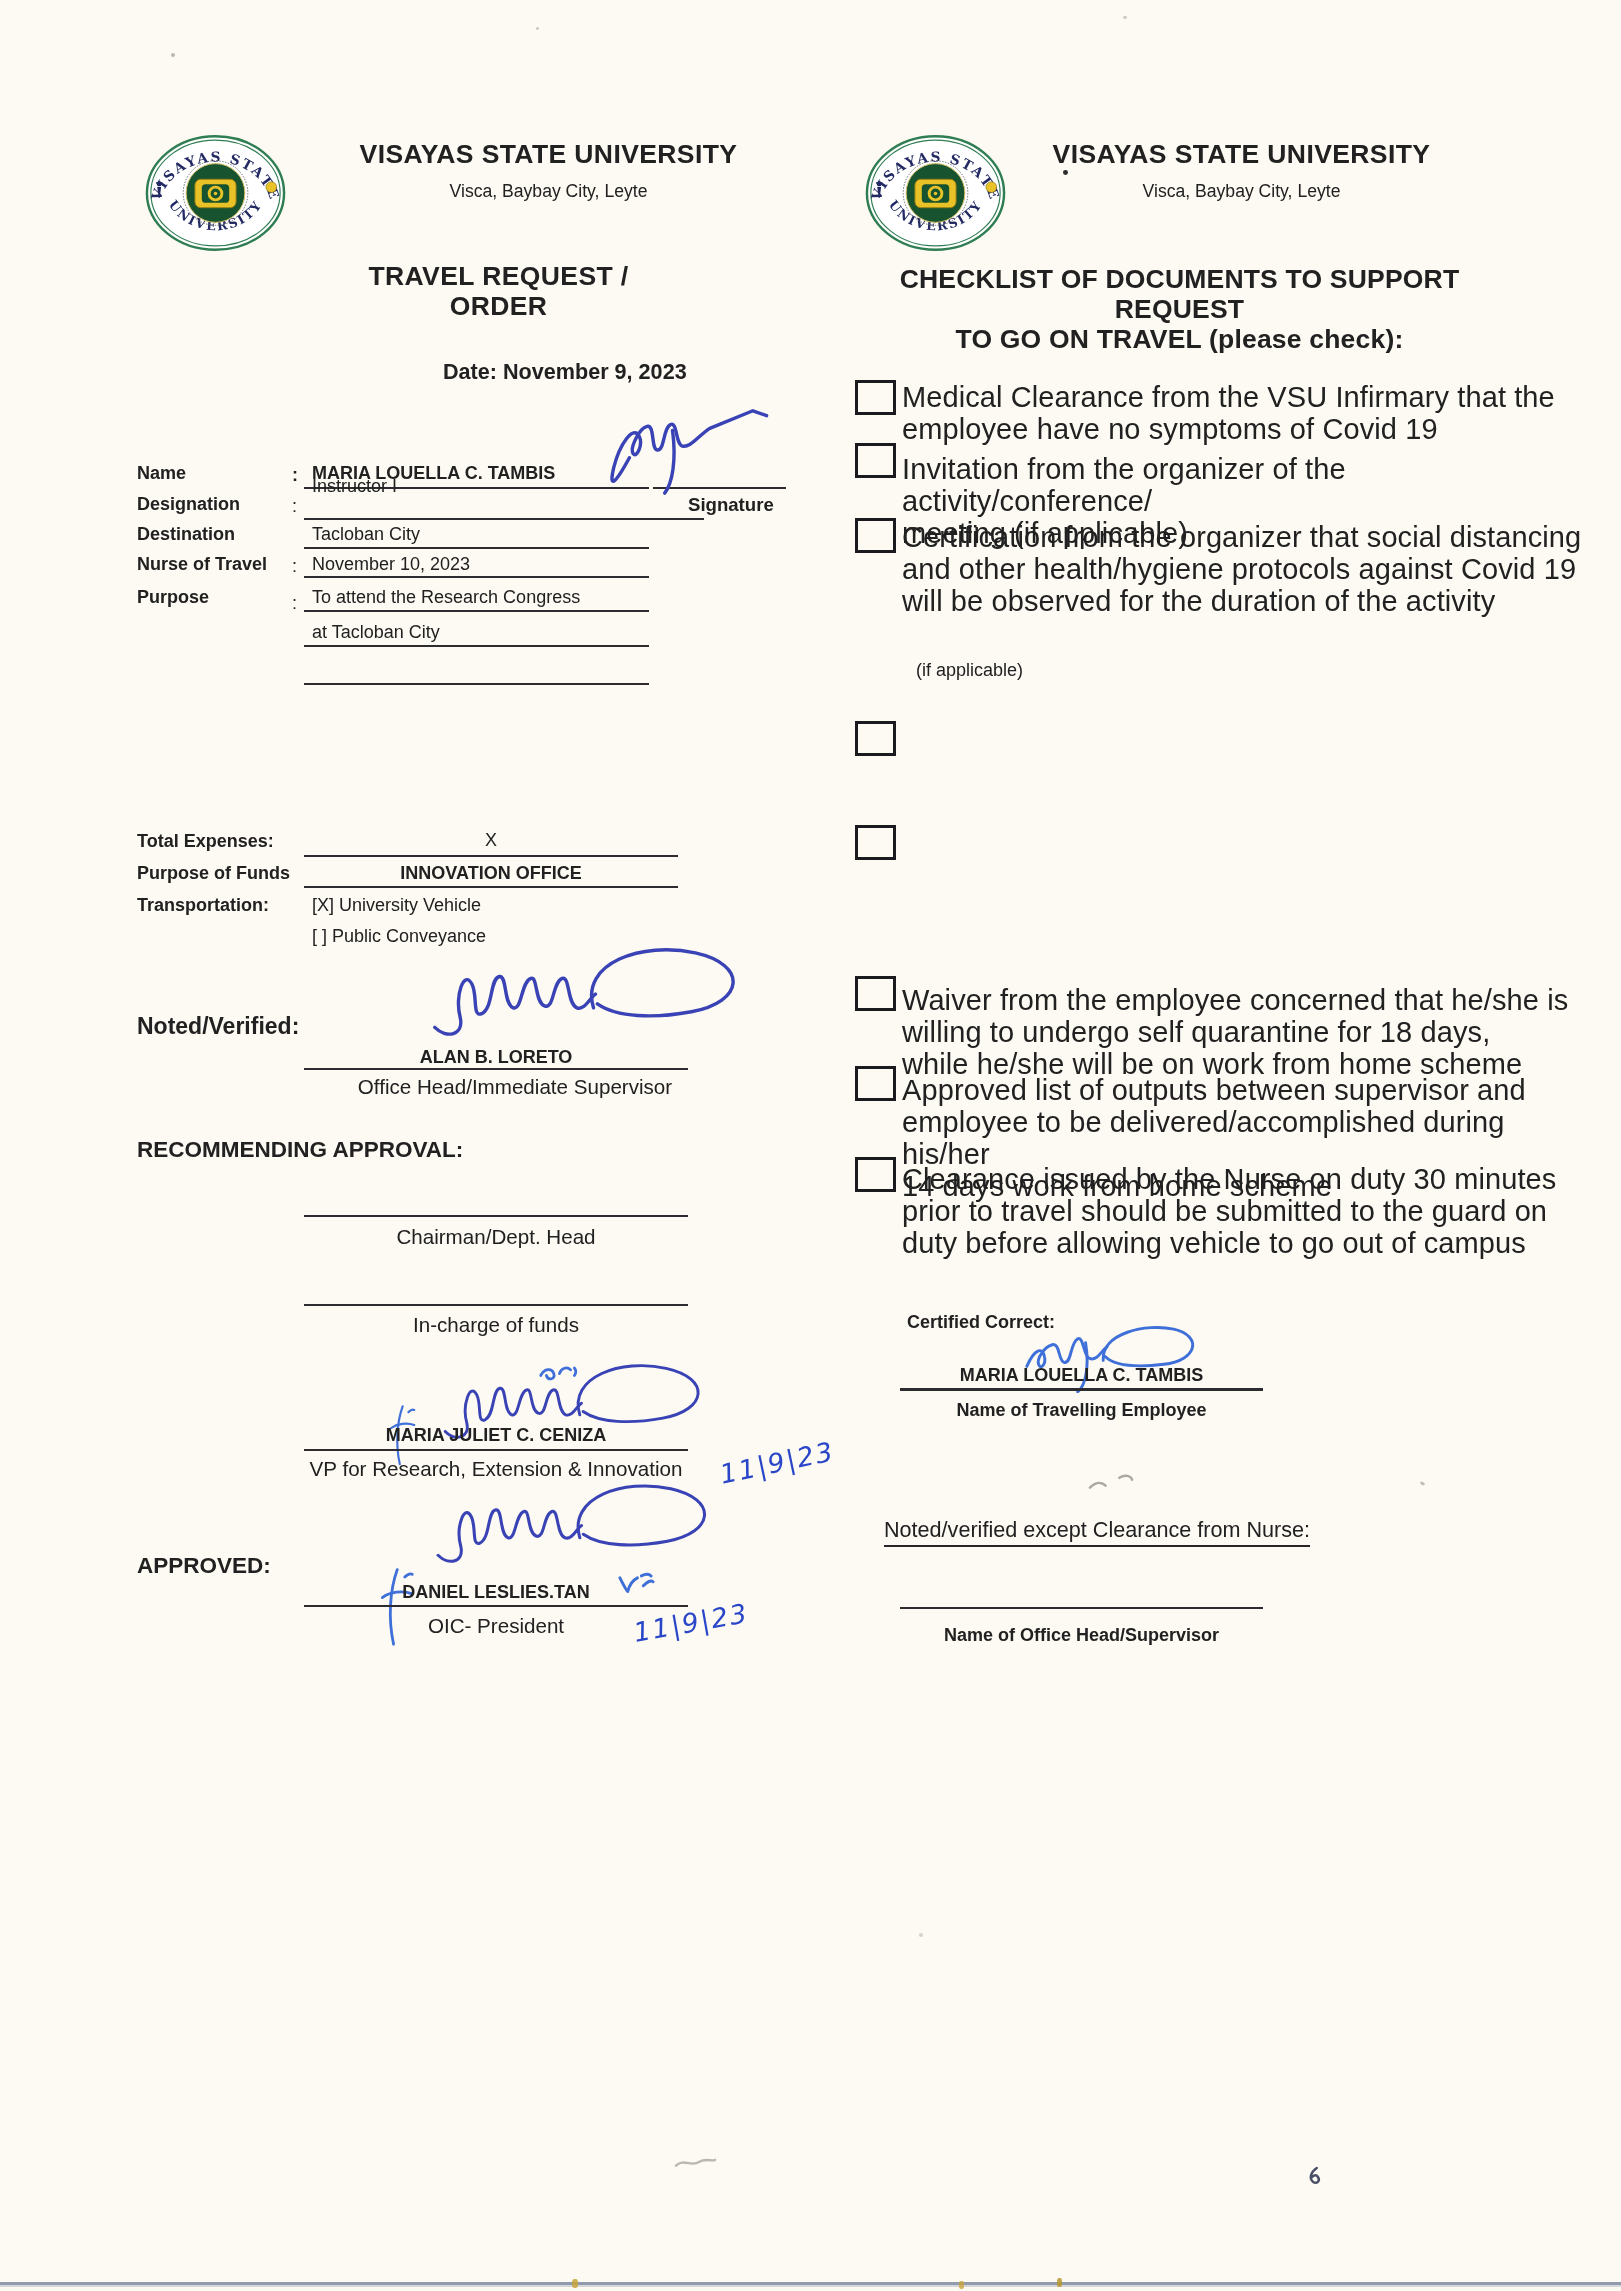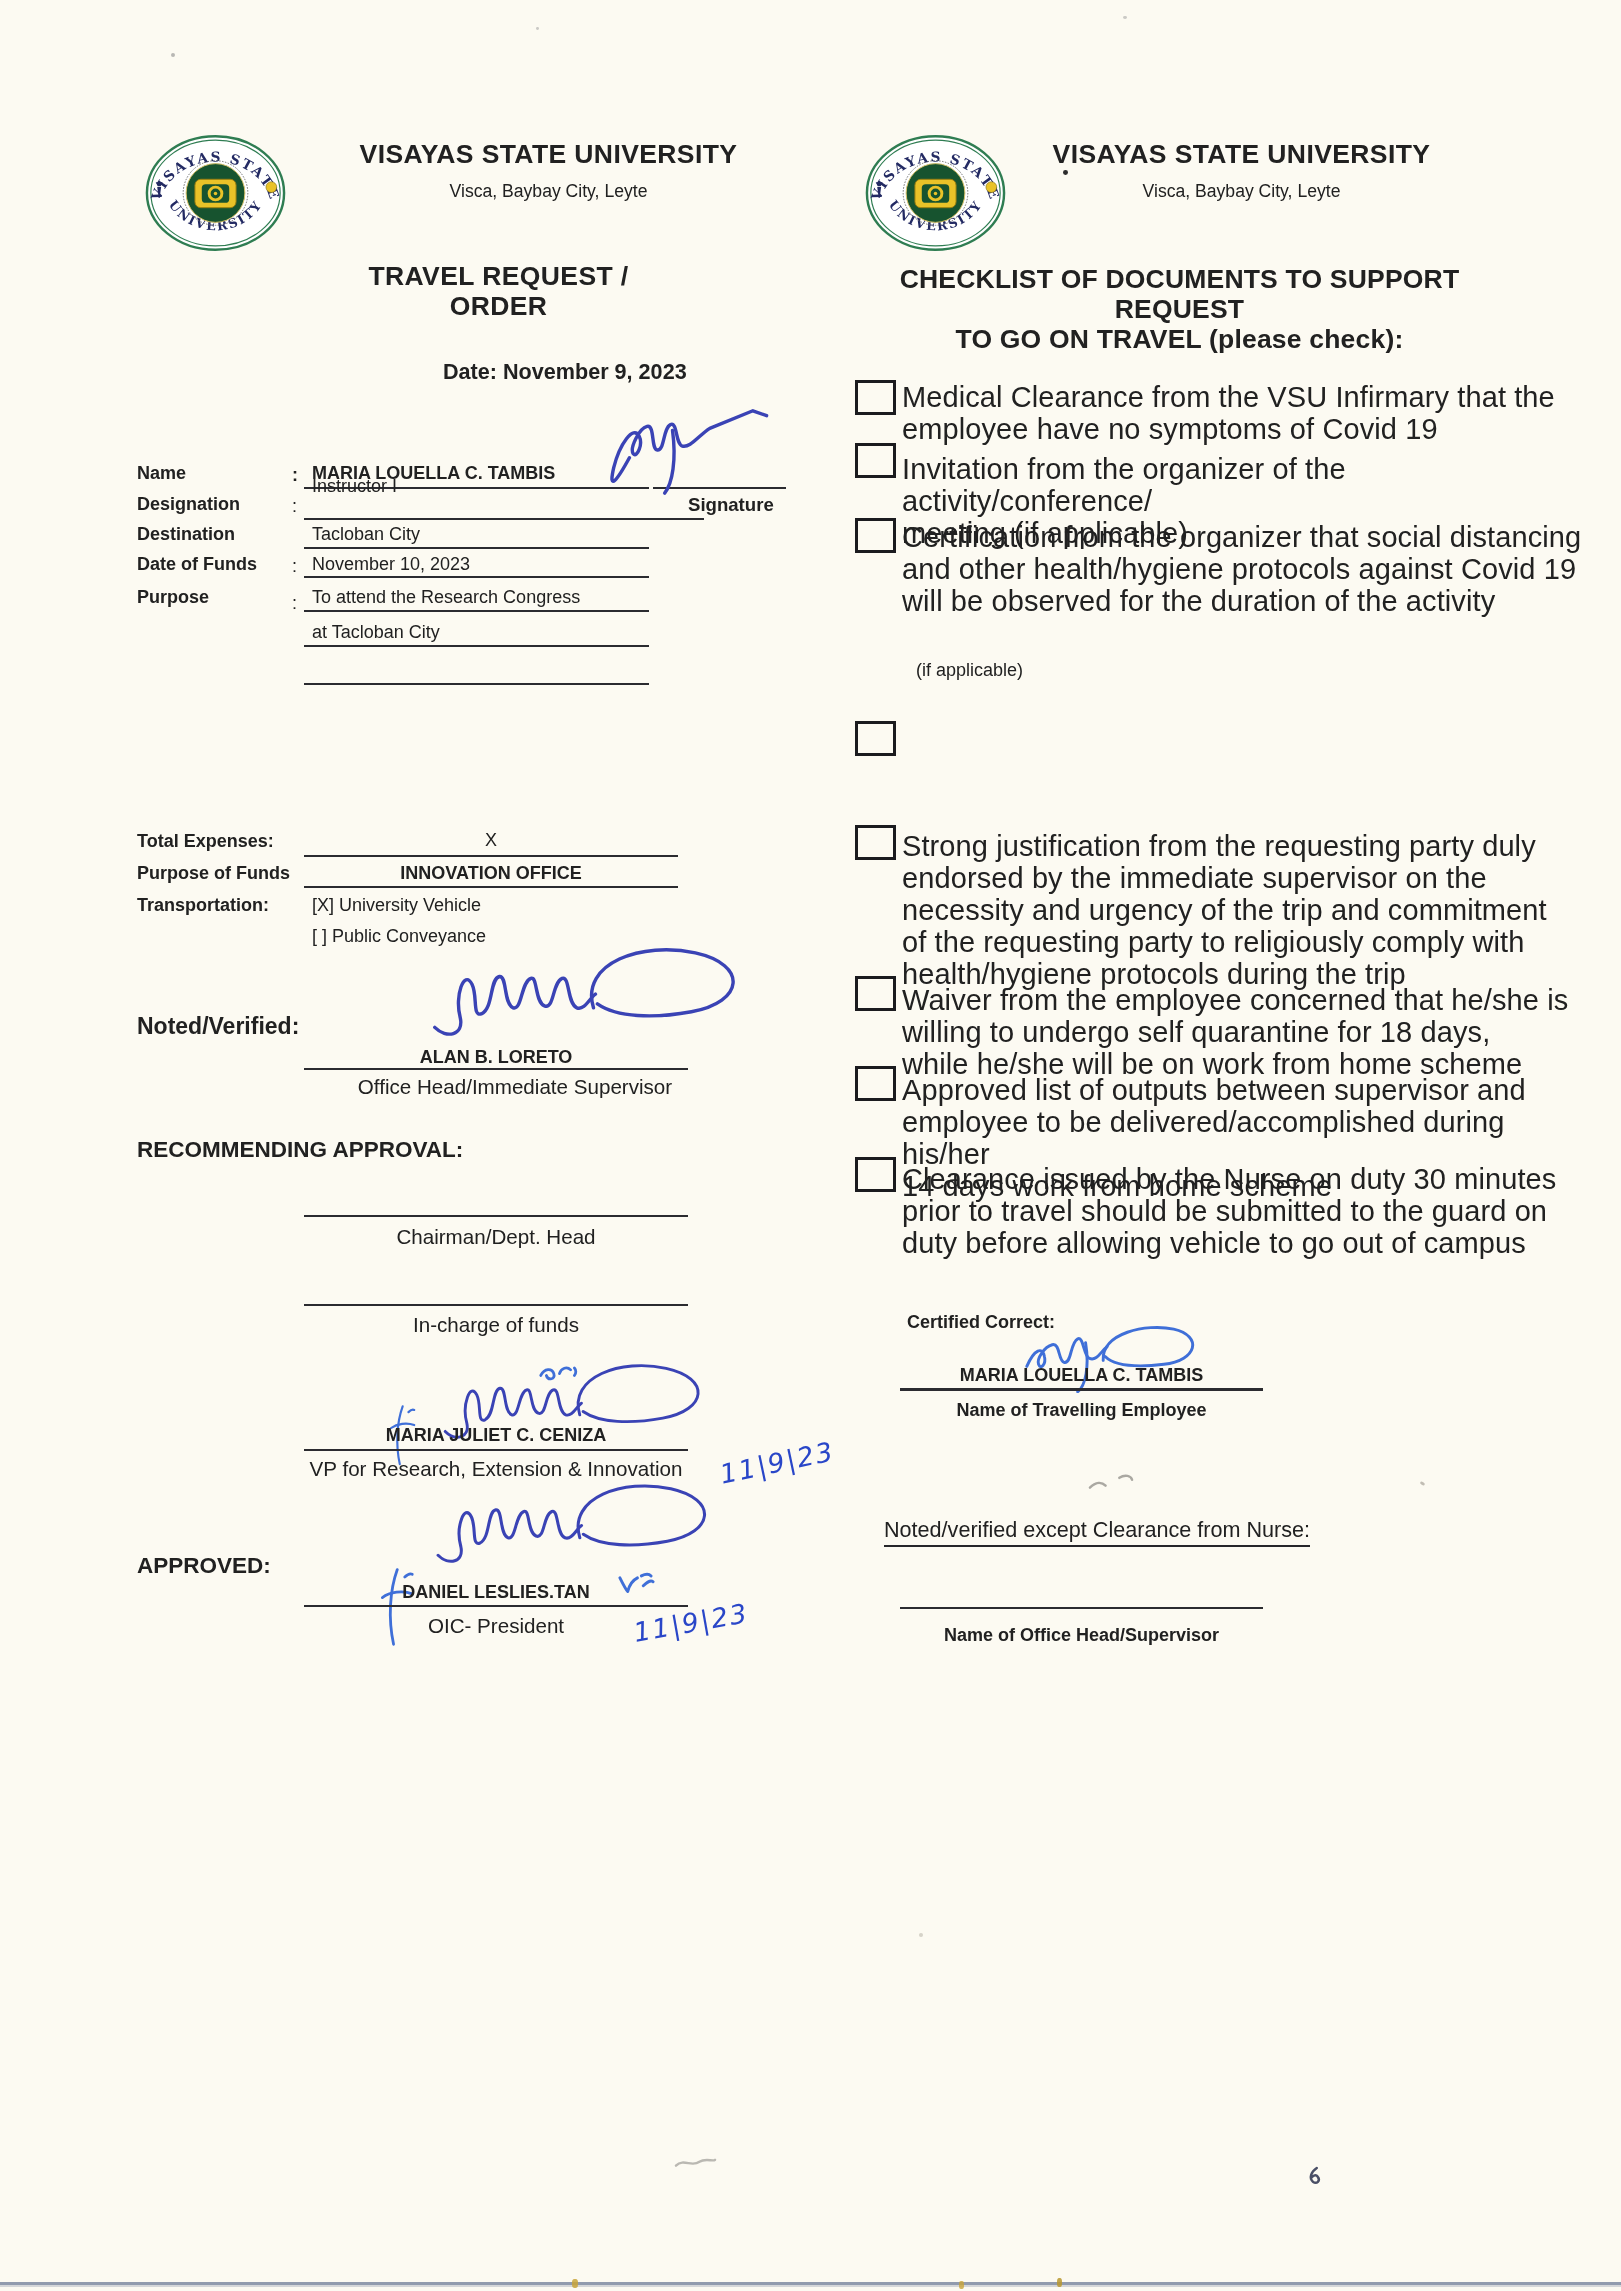--- a/index.html
+++ b/index.html
@@ -68,21 +68,21 @@
 
   <div class="abs b fs22" style="left:137px;top:492px">Designation</div>
   <div class="abs fs22" style="left:292px;top:494px">:</div>
   <div class="abs fs22" style="left:312px;top:474px">Instructor I</div>
   <div class="line" style="left:304px;top:518px;width:400px"></div>
 
   <div class="abs b fs22" style="left:137px;top:522px">Destination</div>
   <div class="abs fs22" style="left:312px;top:522px">Tacloban City</div>
   <div class="line" style="left:304px;top:547px;width:345px"></div>
 
-  <div class="abs b fs22" style="left:137px;top:552px">Date of Funds</div>
+  <div class="abs b fs22" style="left:137px;top:552px">Nurse of Travel</div>
   <div class="abs fs22" style="left:292px;top:554px">:</div>
   <div class="abs fs22" style="left:312px;top:552px">November 10, 2023</div>
   <div class="line" style="left:304px;top:576px;width:345px"></div>
 
   <div class="abs b fs22" style="left:137px;top:585px">Purpose</div>
   <div class="abs fs22" style="left:292px;top:591px">:</div>
   <div class="abs fs22" style="left:312px;top:585px">To attend the Research Congress</div>
   <div class="line" style="left:304px;top:610px;width:345px"></div>
 
   <div class="abs fs22" style="left:312px;top:620px">at Tacloban City</div>
@@ -221,25 +221,20 @@
   <div class="cb" style="left:855px;top:518px"></div>
   <div class="cbt" style="left:902px;top:521px;width:686px">Certification from the organizer that social distancing
 and other health/hygiene protocols against Covid 19
 will be observed for the duration of the activity</div>
 
   <div class="abs fs22" style="left:916px;top:658px">(if applicable)</div>
 
   <div class="cb" style="left:855px;top:721px"></div>
 
   <div class="cb" style="left:855px;top:825px"></div>
-  <div class="cbt" style="left:902px;top:830px;width:686px">Strong justification from the requesting party duly
-endorsed by the immediate supervisor on the
-necessity and urgency of the trip and commitment
-of the requesting party to religiously comply with
-health/hygiene protocols during the trip</div>
 
   <div class="cb" style="left:855px;top:976px"></div>
   <div class="cbt" style="left:902px;top:984px;width:686px">Waiver from the employee concerned that he/she is
 willing to undergo self quarantine for 18 days,
 while he/she will be on work from home scheme</div>
 
   <div class="cb" style="left:855px;top:1066px"></div>
   <div class="cbt" style="left:902px;top:1074px;width:686px">Approved list of outputs between supervisor and
 employee to be delivered/accomplished during his/her
 14 days work from home scheme</div>

